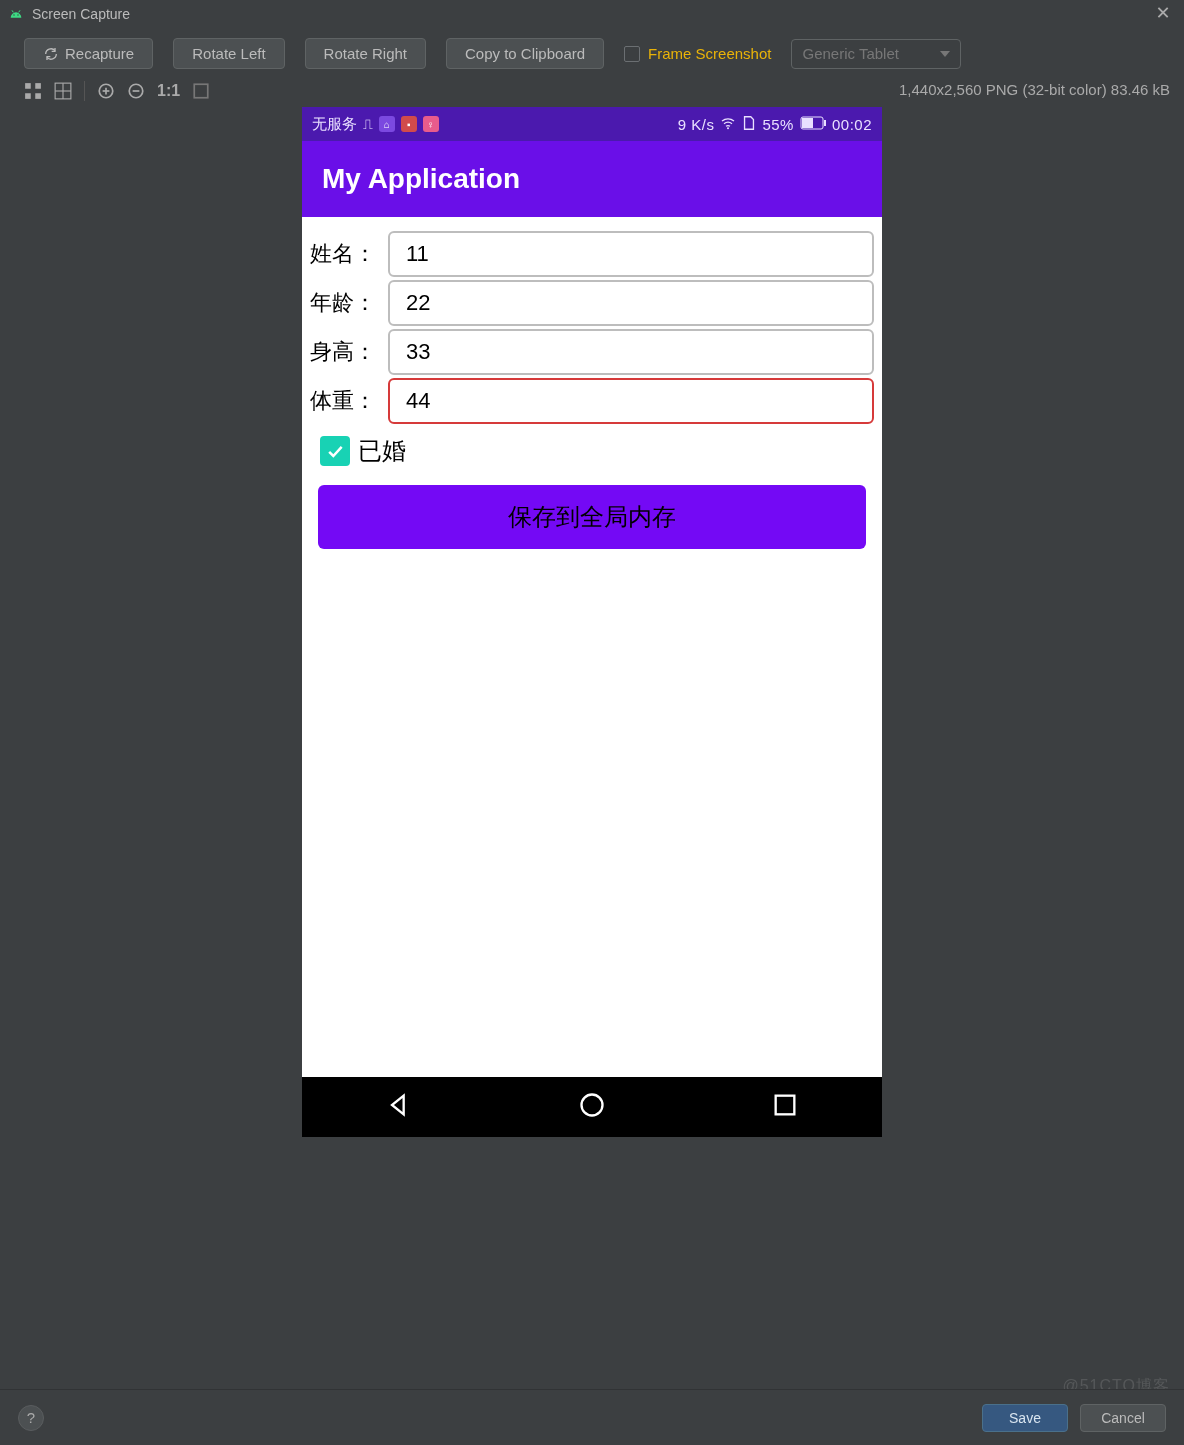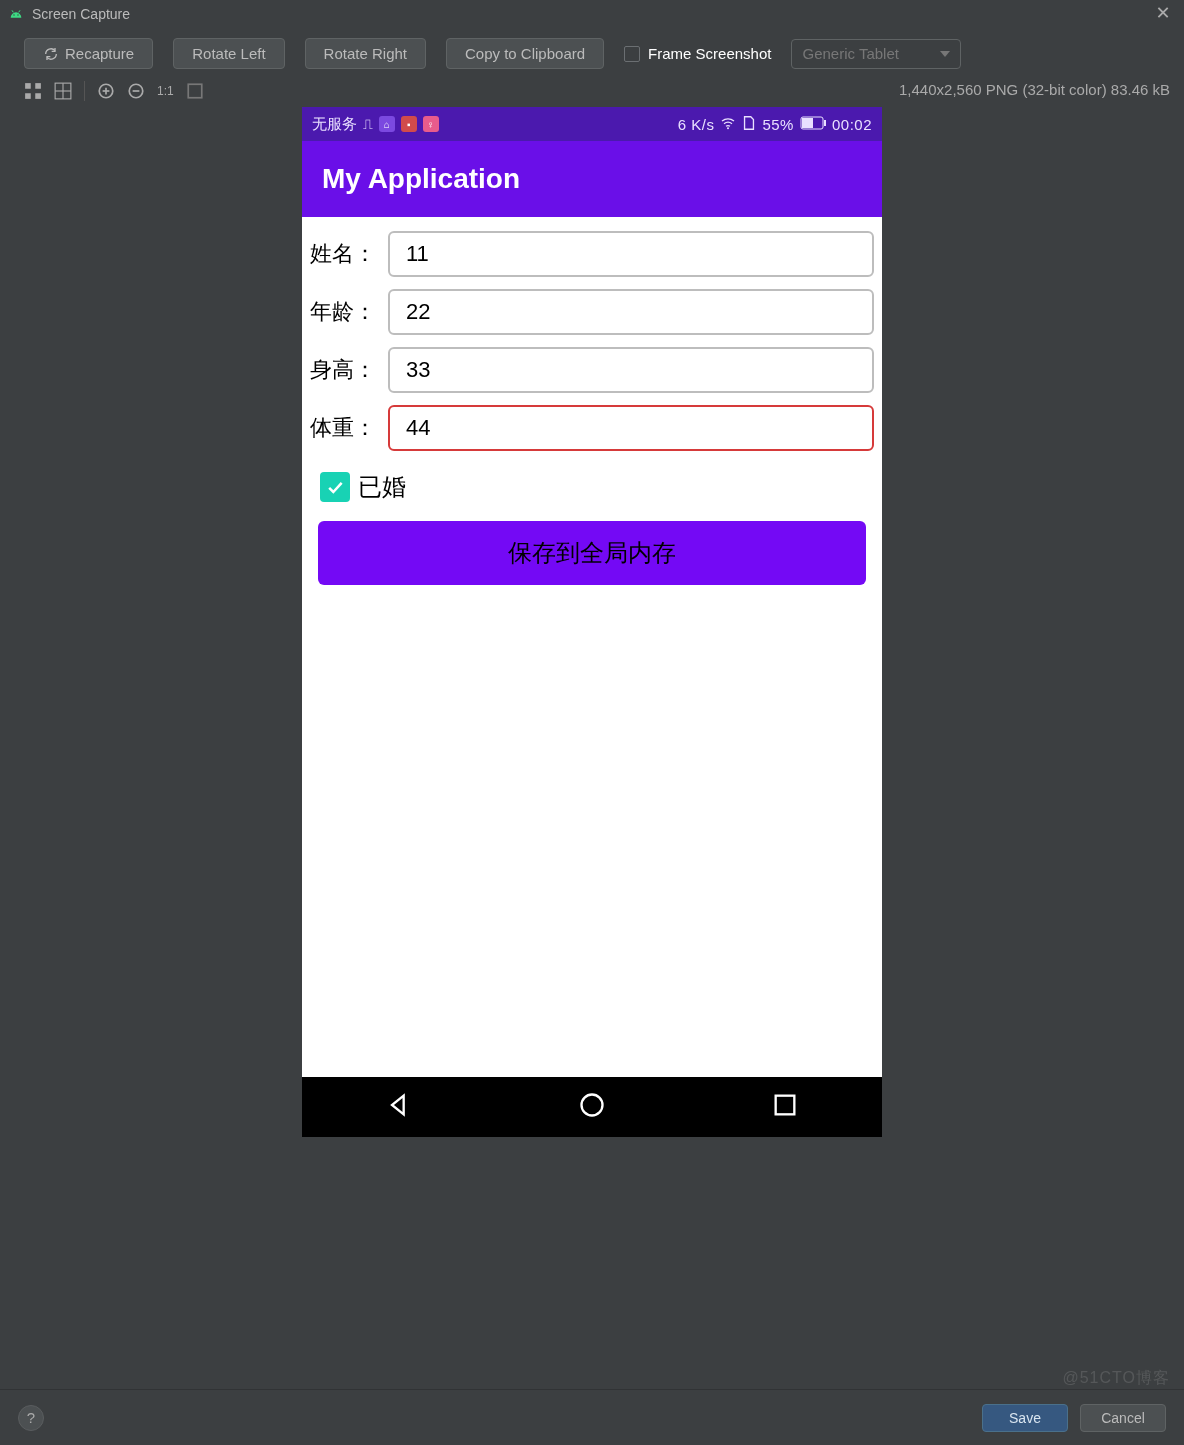--- a/index.html
+++ b/index.html
@@ -52,21 +52,21 @@
     padding: 6px 18px;
     border-radius: 4px;
     display: flex;
     align-items: center;
     gap: 6px;
     cursor: pointer;
   }
   .btn svg { width:16px; height:16px; }
   .chk-wrap {
     display:flex; align-items:center; gap:8px;
-    color:#ffffff; font-size:15px;
+    color:#eab308; font-size:15px;
   }
   .chk-wrap .chk {
     width:16px; height:16px;
     border:1px solid #6b6f72;
     border-radius:2px;
     background:#3c3f41;
   }
   .dropdown {
     width: 170px;
     height: 30px;
@@ -144,21 +144,21 @@
     display:flex; align-items:center;
     padding: 0 20px;
   }
   .content {
     flex:1;
     background:#fff;
     padding: 14px 8px;
   }
   .row {
     display:flex; align-items:center;
-    margin-bottom: 12px;
+    margin-bottom: 3px;
   }
   .row .lbl {
     width: 78px;
     font-size: 22px;
     color:#000;
   }
   .row .inp {
     flex:1;
     height: 46px;
     border: 2px solid #bdbdbd;
@@ -230,21 +230,21 @@
   }
   .fbtn.primary { background:#365880; border:1px solid #4a708b; color:#d9e5f0;}
   .fbtn.secondary { background:#4c5052; border:1px solid #5f6364; color:#bbb;}
   .main-col {
     display:flex; flex-direction:column;
     height: calc(1445px - 56px);
   }
   .watermark {
     position:absolute;
     right: 14px;
-    bottom: 56px;
+    bottom: 48px;
     color: rgba(200,200,200,0.18);
     font-size: 16px;
     letter-spacing: 1px;
     pointer-events:none;
   }
 </style>
 </head>
 <body>
 
 <div class="main-col">
@@ -313,42 +313,42 @@
           <line x1="8" y1="5" x2="8" y2="11" stroke="#aaa" stroke-width="1.5"></line>
           <line x1="5" y1="8" x2="11" y2="8" stroke="#aaa" stroke-width="1.5"></line>
         </svg>
     </span>
     <span class="ibtn">
       <svg viewBox="0 0 16 16">
           <circle cx="8" cy="8" r="6" stroke="#aaa" stroke-width="1.5" fill="none"></circle>
           <line x1="5" y1="8" x2="11" y2="8" stroke="#aaa" stroke-width="1.5"></line>
         </svg>
     </span>
-    <span class="ibtn" style="width:auto;font-size:12px;font-weight:400;">1:1</span>
+    <span class="ibtn" style="width:auto;font-size:16px;font-weight:700;">1:1</span>
     <span class="ibtn">
       <svg viewBox="0 0 16 16">
           <rect x="2" y="2" width="12" height="12" stroke="#777" fill="none" stroke-width="1.5"></rect>
         </svg>
     </span>
     <span class="meta">1,440x2,560 PNG (32-bit color) 83.46 kB</span>
   </div>
 
   <div class="phone-area">
     <div class="phone">
 
       <div class="statusbar">
         <div class="left">
           <span>无服务</span>
           <span style="font-size:14px;">⎍</span>
           <span class="status-ico ico-par">⌂</span>
           <span class="status-ico ico-red">▪</span>
           <span class="status-ico ico-pink">♀</span>
         </div>
         <div class="right">
-          <span>6 K/s</span>
+          <span>9 K/s</span>
           <span>
             <svg width="16" height="16" viewBox="0 0 24 24">
                 <path d="M3 9a15 15 0 0 1 18 0M6 13a10 10 0 0 1 12 0M9 17a5 5 0 0 1 6 0" stroke="#e9e0ff" stroke-width="2" fill="none"></path>
                 <circle cx="12" cy="20" r="1.5" fill="#e9e0ff"></circle>
               </svg>
           </span>
           <span>
             <svg width="14" height="16" viewBox="0 0 14 18">
                 <path d="M2 2h7l3 3v11H2z" stroke="#e9e0ff" stroke-width="1.5" fill="none"></path>
               </svg>

